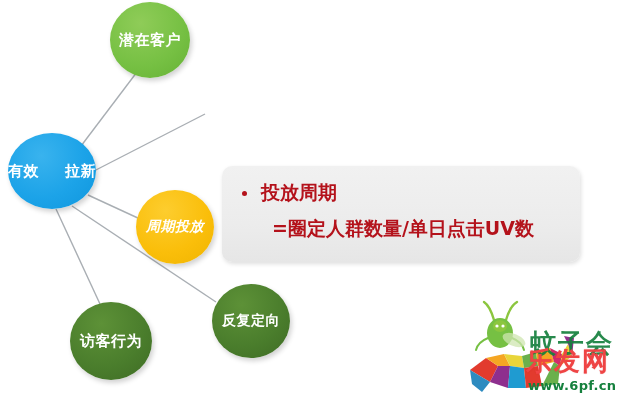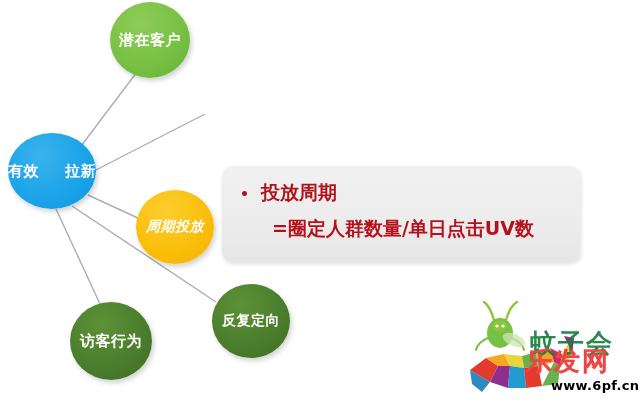--- a/index.html
+++ b/index.html
@@ -81,24 +81,23 @@
     color:#b4121b;font-weight:bold;
     font-family:"DejaVu Sans","Liberation Sans",sans-serif;
   }
   #callout .t1{font-size:19px;}
   #callout .t2{position:absolute;left:38px;top:50px;font-size:19px;white-space:nowrap;margin-left:12px;}
 
   
   #watermark{position:absolute;left:468px;top:296px;width:172px;height:113px;}
   #wm-url{
     position:absolute;left:60px;top:82px;
-    font-size:13px;font-weight:bold;color:#000000;
+    font-size:13px;font-weight:bold;color:#15803d;
     font-family:"DejaVu Sans","Liberation Sans",sans-serif;
     letter-spacing:.3px;
-    margin-left:23px;
   }
   #wm-brand{
     position:absolute;left:62px;top:30px;
     font-size:26px;font-weight:bold;color:#15803d;
     letter-spacing:2px;opacity:.92;
   }
   #wm-overlay{
     position:absolute;left:58px;top:48px;
     font-size:26px;font-weight:bold;color:#ef4444;
     letter-spacing:2px;

